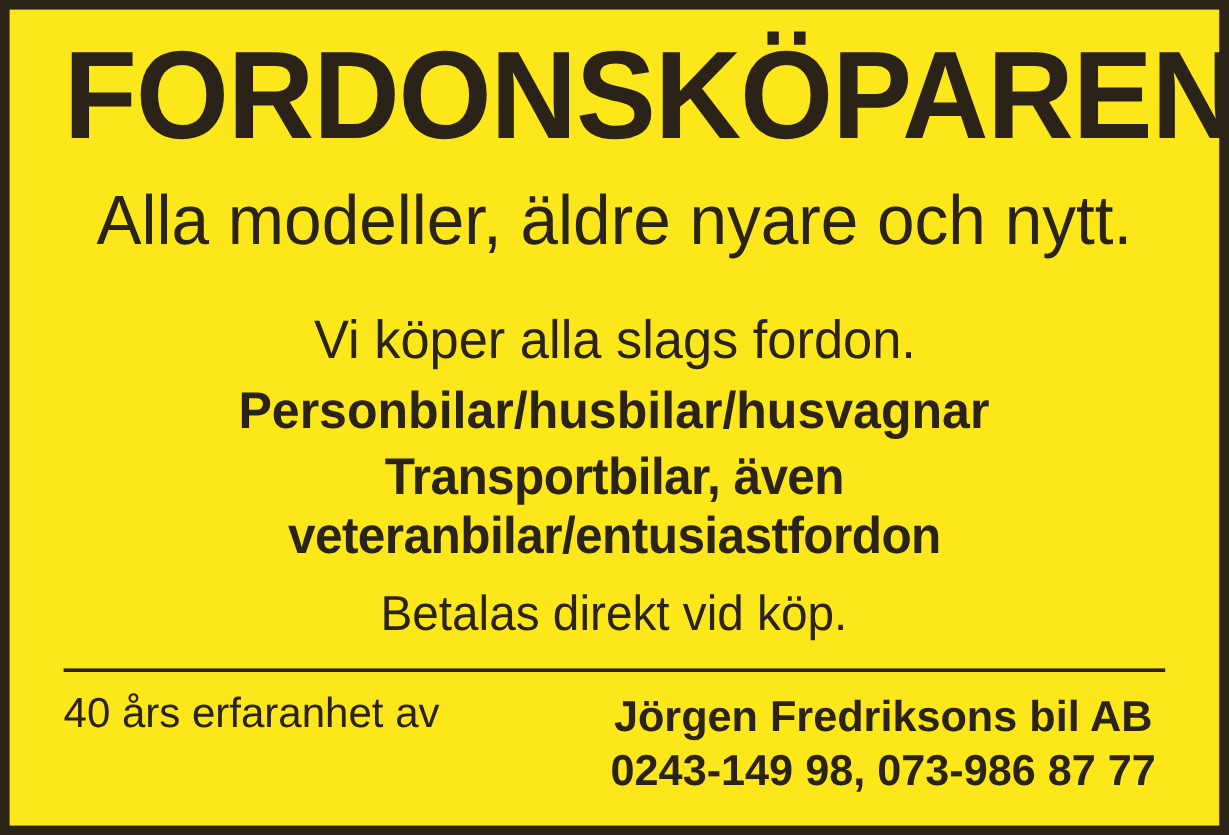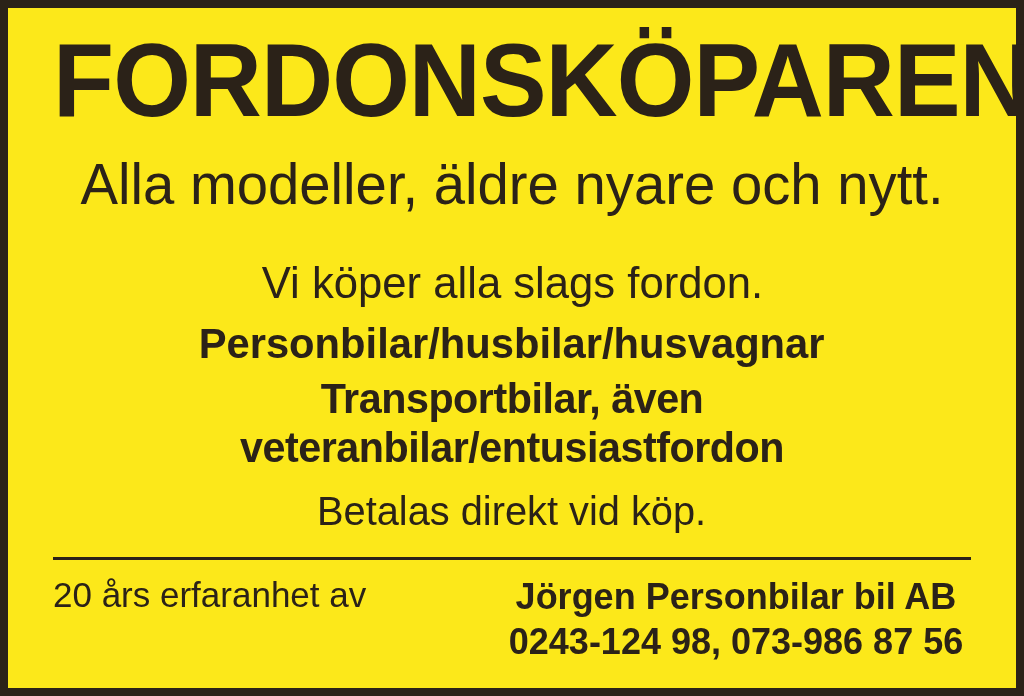--- a/index.html
+++ b/index.html
@@ -145,21 +145,21 @@
   <div class="line-cat1">Personbilar/husbilar/husvagnar</div>
 
   <div class="line-cat2">Transportbilar, även veteranbilar/entusiastfordon</div>
 
   <div class="line-pay">Betalas direkt vid köp.</div>
 
   <div class="divider"></div>
 
   <div class="footer">
     <div class="footer-left">
-      <div>20 års erfaranhet av</div>
+      <div>40 års erfaranhet av</div>
     </div>
     <div class="footer-right">
-      <div>Jörgen Personbilar bil AB</div>
-      <div>0243-124 98, 073-986 87 56</div>
+      <div>Jörgen Fredriksons bil AB</div>
+      <div>0243-149 98, 073-986 87 77</div>
     </div>
   </div>
 
 </div>
 
 </body></html>

